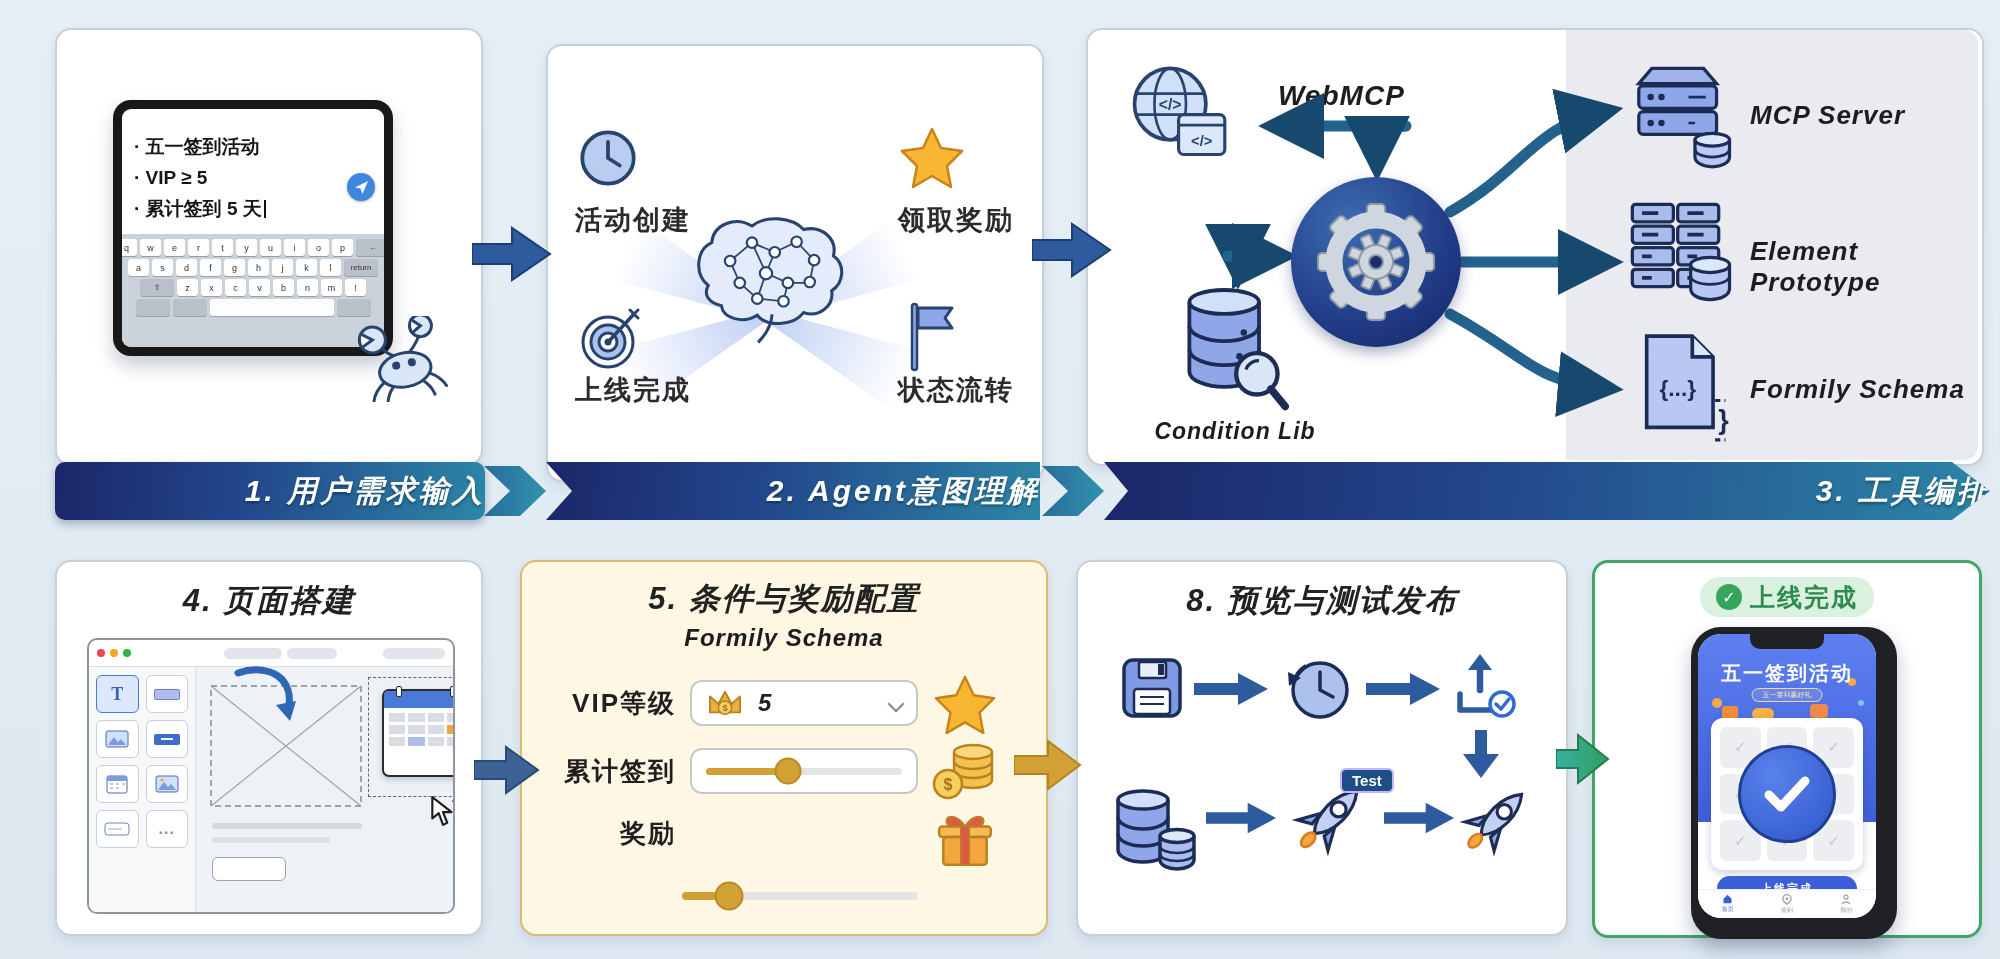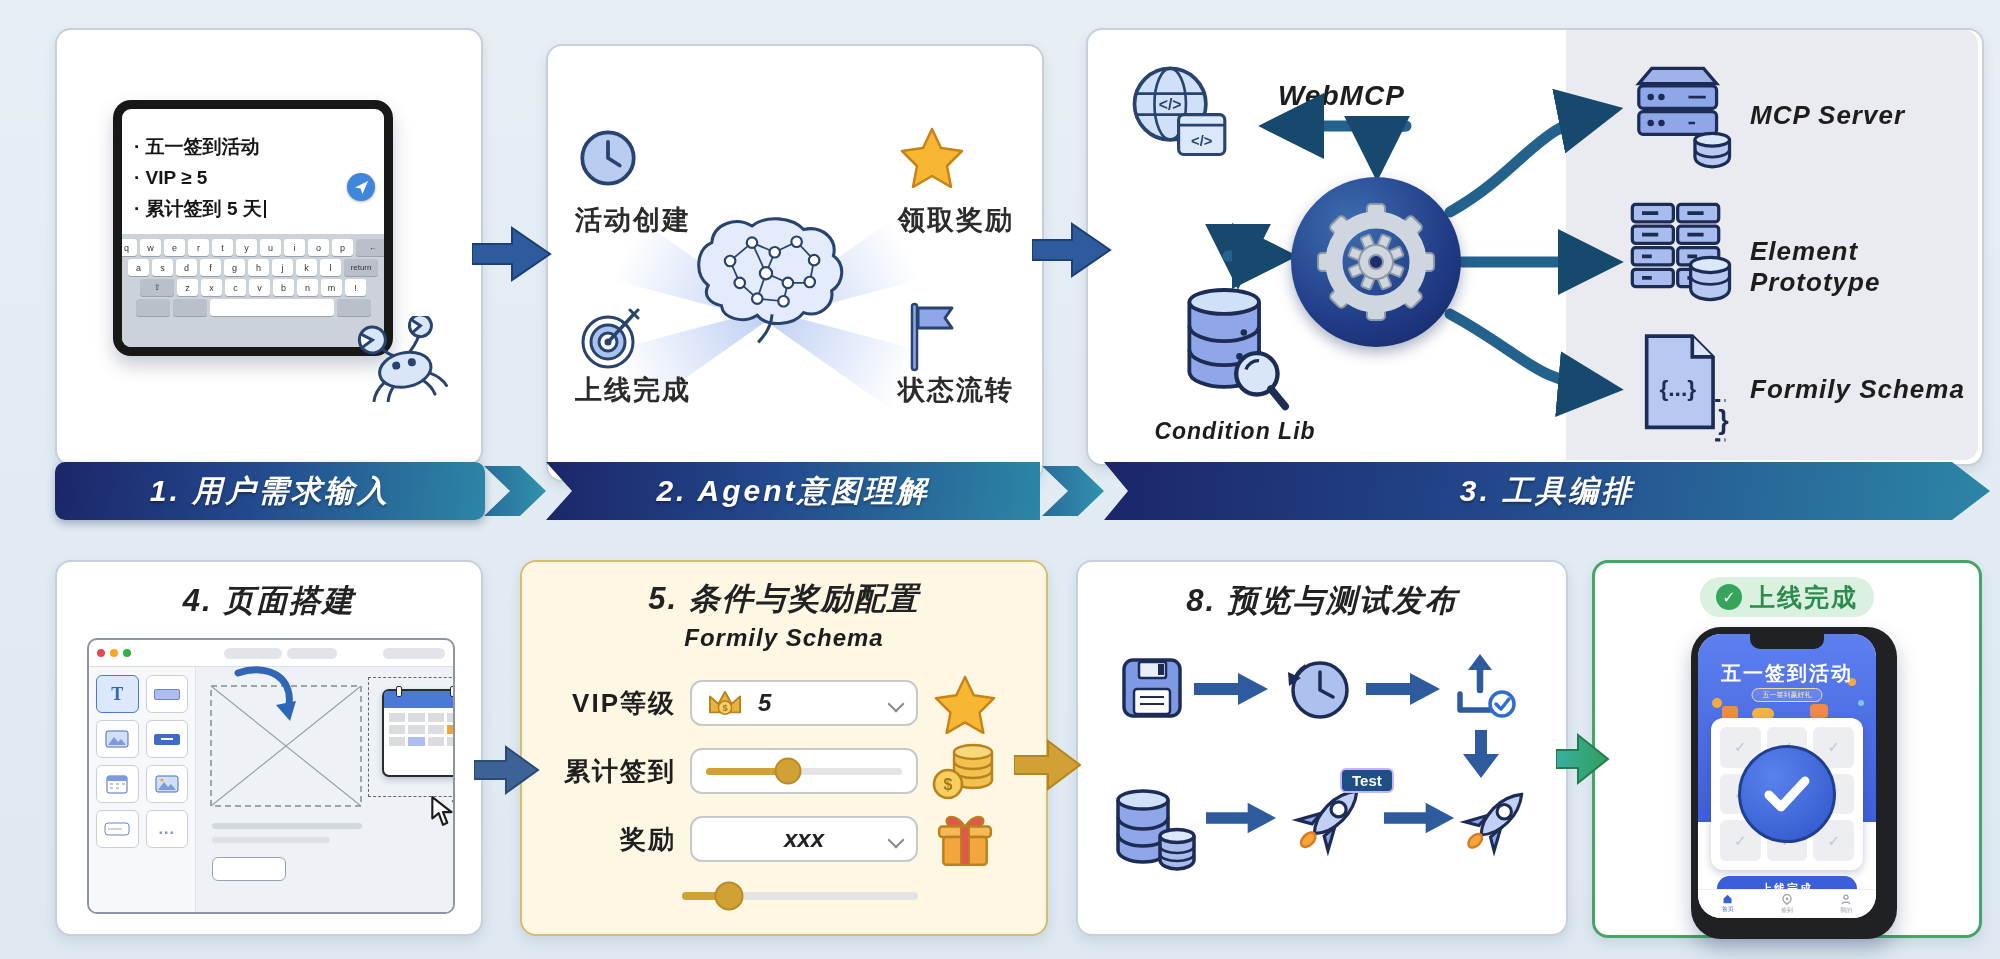--- a/index.html
+++ b/index.html
@@ -1,21 +1,21 @@
 <!DOCTYPE html>
 <html><head>
 <meta charset="utf-8">
 <style>
   html,body{margin:0;padding:0;background:#e3ecf3;}
   #canvas{position:relative;width:2000px;height:959px;background:linear-gradient(180deg,#e7eff5,#dde8f1);overflow:hidden;
           font-family:"Liberation Sans","DejaVu Sans",sans-serif;}
   .card{position:absolute;background:#fff;border:2px solid #c6cfda;border-radius:16px;box-shadow:0 5px 12px rgba(50,70,100,.12);}
   #card5{background:#fdf7e4;border-color:#d8bc72;}
   #card7{border:3px solid #43a566;}
-  .banner{position:absolute;height:58px;display:flex;align-items:center;justify-content:center;color:#fff;
+  .banner{position:absolute;height:58px;display:flex;align-items:center;justify-content:flex-end;color:#fff;
           font-style:italic;font-weight:800;font-size:30px;letter-spacing:3px;z-index:3;
           background:linear-gradient(97deg,#1b2669 0%,#23488c 45%,#2c86a6 100%);
           text-shadow:0 2px 3px rgba(0,0,0,.35);box-shadow:0 4px 8px rgba(20,40,80,.3);}
   #banner1{border-radius:10px;}
   #banner2{clip-path:polygon(0 0,100% 0,100% 100%,0 100%,26px 50%);}
   #banner3{clip-path:polygon(0 0,calc(100% - 38px) 0,100% 50%,calc(100% - 38px) 100%,0 100%,24px 50%);}
   .chev{position:absolute;height:50px;width:62px;z-index:2;
         background:linear-gradient(90deg,#2a6b9a,#2f93ad);
         clip-path:polygon(0 0,58% 0,100% 50%,58% 100%,0 100%,42% 50%);}
   .harrow{position:absolute;z-index:4;}
@@ -500,24 +500,20 @@
       <div class="fbox">
         <div class="track">
           <div class="tfill" style="width: 42%;"></div>
           <div class="knob" style="left: 42%;"></div>
         </div>
       </div>
     </div>
 
     <div class="frow" style="left:4px;top:254px;">
       <div class="flabel">奖励</div>
-      <div class="fbox">
-        <span class="fval" style="margin:0 auto;">xxx</span>
-        <span class="chevdn"></span>
-      </div>
     </div>
 
     <div style="position:absolute;left:160px;top:330px;width:236px;">
       <div class="track" style="height:8px;">
         <div class="tfill" style="height: 8px; width: 20%;"></div>
         <div class="knob" style="width: 25px; height: 25px; left: 20%;"></div>
       </div>
     </div>
 
     <svg class="sideicon" style="left:412px;top:112px;" width="62" height="60" viewBox="0 0 64 62">

